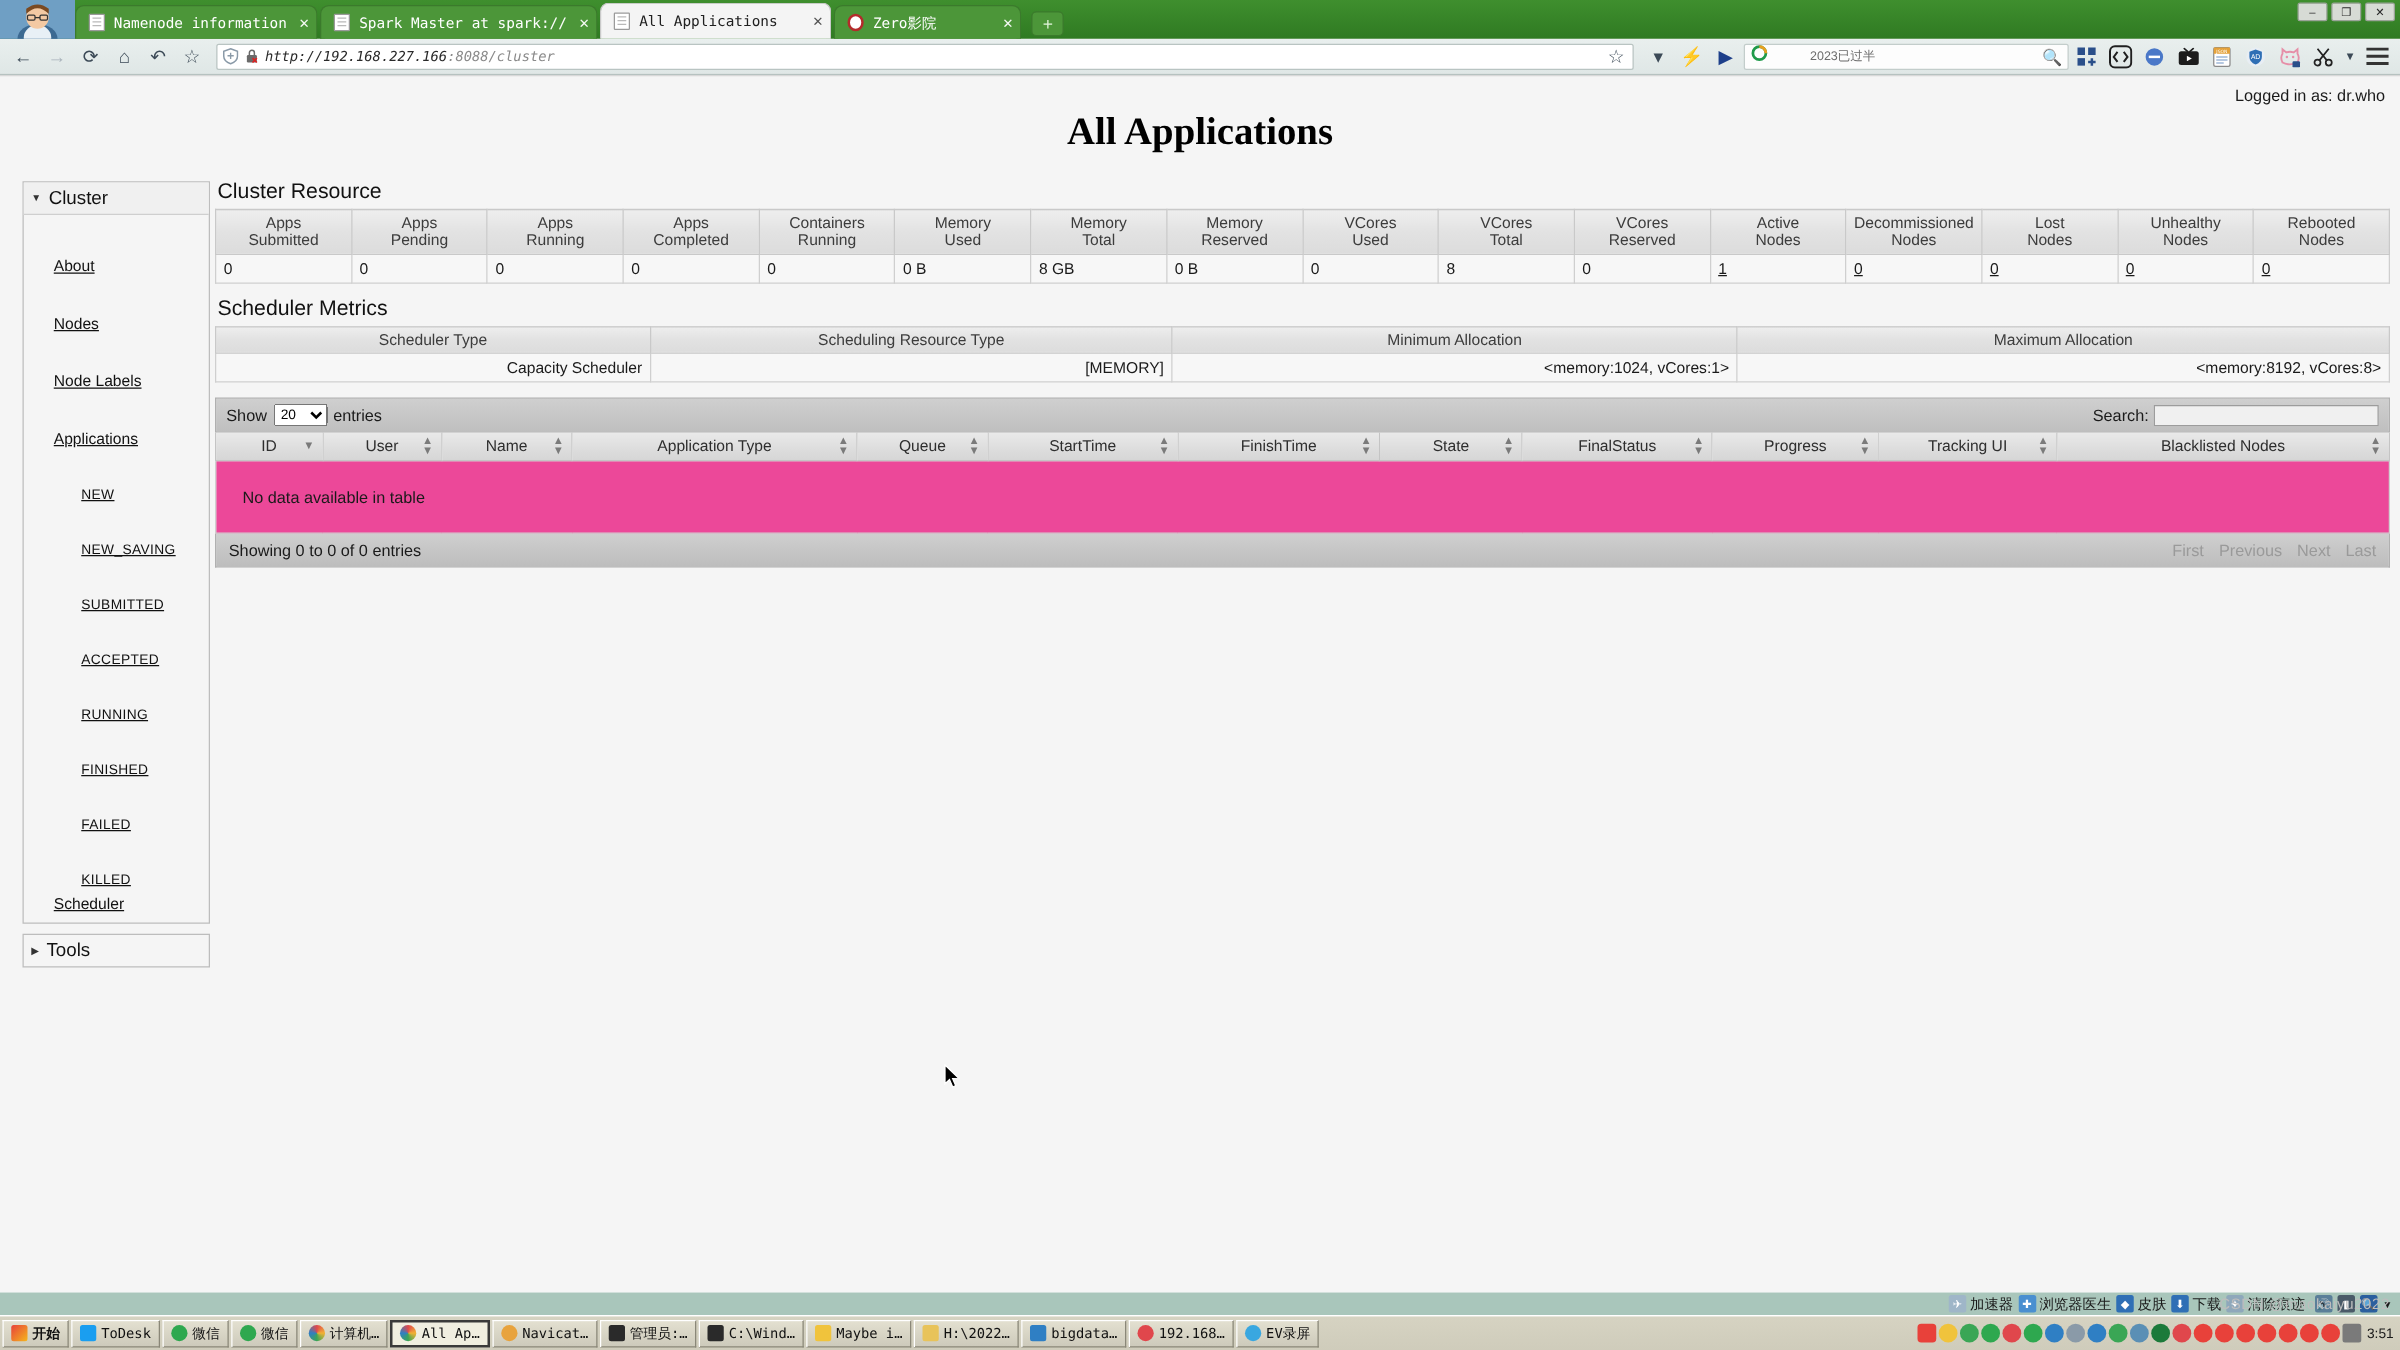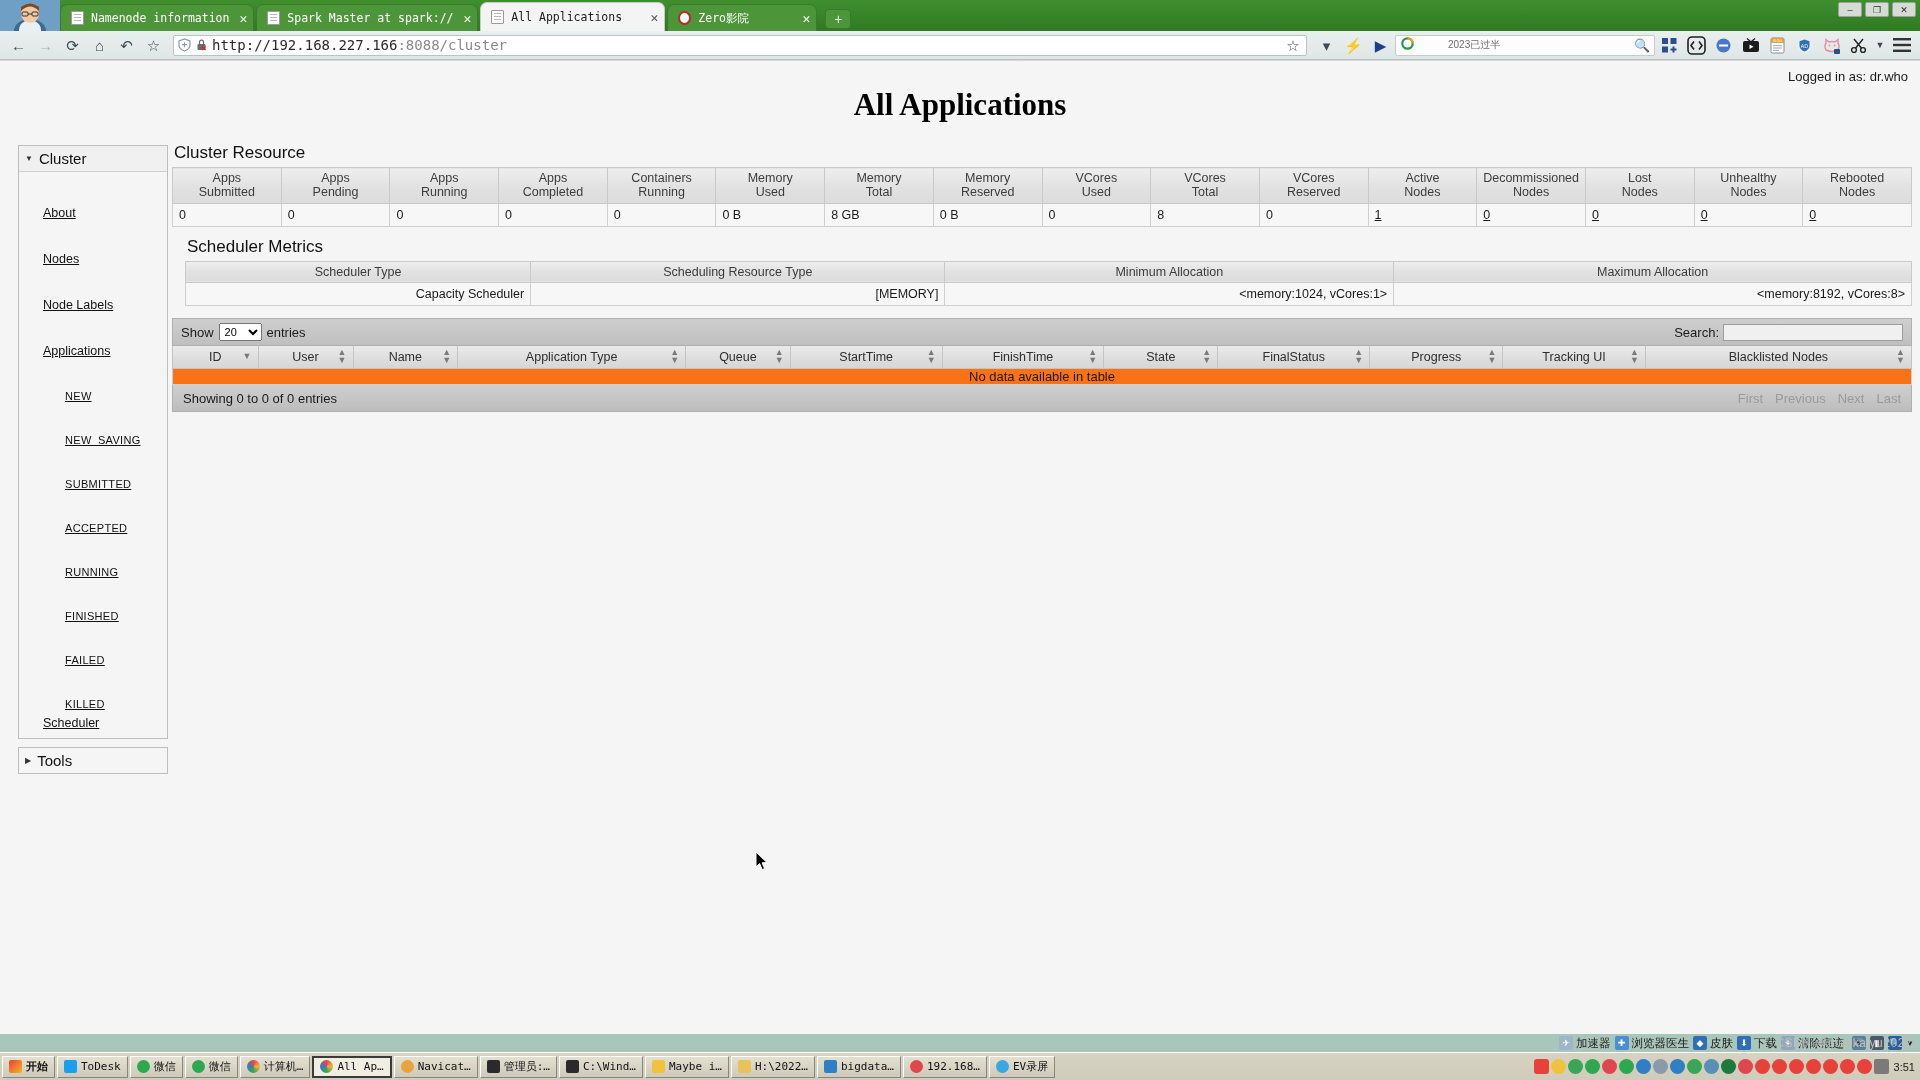--- a/index.html
+++ b/index.html
@@ -86,22 +86,23 @@
     background:#ffffff;
     border:1px solid #b9c4c2;
     border-radius:2px;
     display:flex; align-items:center;
     padding: 0 4px;
     margin: 0 5px;
     min-width:0;
   }
   #url-text {
     font-family:"DejaVu Sans Mono", monospace;
-    font-size:14px; color:#2a2a2a; white-space:nowrap; overflow:hidden;
+    font-size:11px; color:#2a2a2a; white-space:nowrap; overflow:hidden;
     flex:1 1 auto;
+    font-style:italic;
   }
   #url-text .port { color:#8a8a8a; }
   #searchbar {
     width: 260px; height:21px; background:#fdfdfd; border:1px solid #c3cdcb; border-radius:2px;
     display:flex; align-items:center; padding:0 4px; gap:5px; flex:0 0 260px;
   }
   #search-text { font-size:10px; color:#6d6d6d; flex:1 1 auto;margin-left:28px; }
   .shield-lock { width:13px;height:14px;position:relative;flex:0 0 13px;margin-right:4px; }
 
   
@@ -153,21 +154,21 @@
   }
   table.metrics td {
     border:1px solid #cfcfcf; background:#f7f7f7;
     font-size:12.5px; color:#1a1a1a; padding:4px 6px;
     text-align:left; height:21px;
   }
   td.num { text-align:left; }
   td.right { text-align:right; }
   a.metric-link { color:#1a1a1a; text-decoration:underline; }
 
-  #sched-wrap { margin-top:10px;margin-left:13px; }
+  #sched-wrap { margin-top:10px; }
   table.sched th { text-align:center; }
   table.sched td { text-align:right; }
 
   
   #apps-wrap { margin-top:12px; }
   .dt-top {
     background: linear-gradient(to bottom,#cfcfcf 0%,#bfbfbf 100%);
     border:1px solid #b0b0b0;
     display:flex; align-items:center; justify-content:space-between;
     padding:4px 8px; height:28px;
@@ -180,22 +181,22 @@
   }
   table.apps { border-collapse:collapse; width:100%; table-layout:fixed; }
   table.apps th {
     background: linear-gradient(to bottom,#eaeaea 0%,#dedede 55%,#d6d6d6 100%);
     border:1px solid #c4c4c4; border-top:none;
     font-weight:normal; font-size:12.5px; color:#2e2e2e;
     padding:4px 6px; position:relative; white-space:nowrap;
   }
   table.apps th .sorter { position:absolute; right:6px; top:50%; transform:translateY(-50%); color:#7a7a7a; font-size:9px; line-height:.85;}
   .empty-row td {
-    border:1px solid #cfcfcf; background:#f97316;
-    text-align:center; font-size:13px; color:#1a1a1a; padding:0;
+    border:1px solid #cfcfcf; background:#ec4899;
+    font-size:13px; color:#1a1a1a; padding:21px;
   }
   .dt-bottom {
     background: linear-gradient(to bottom,#cfcfcf 0%,#bdbdbd 100%);
     border:1px solid #b0b0b0; border-top:none;
     display:flex; align-items:center; justify-content:space-between;
     padding:5px 10px; height:27px; font-size:13px; color:#1a1a1a;
   }
   .pager { display:flex; gap:12px; color:#9a9a9a; }
   .pager span { cursor:default; }
 

